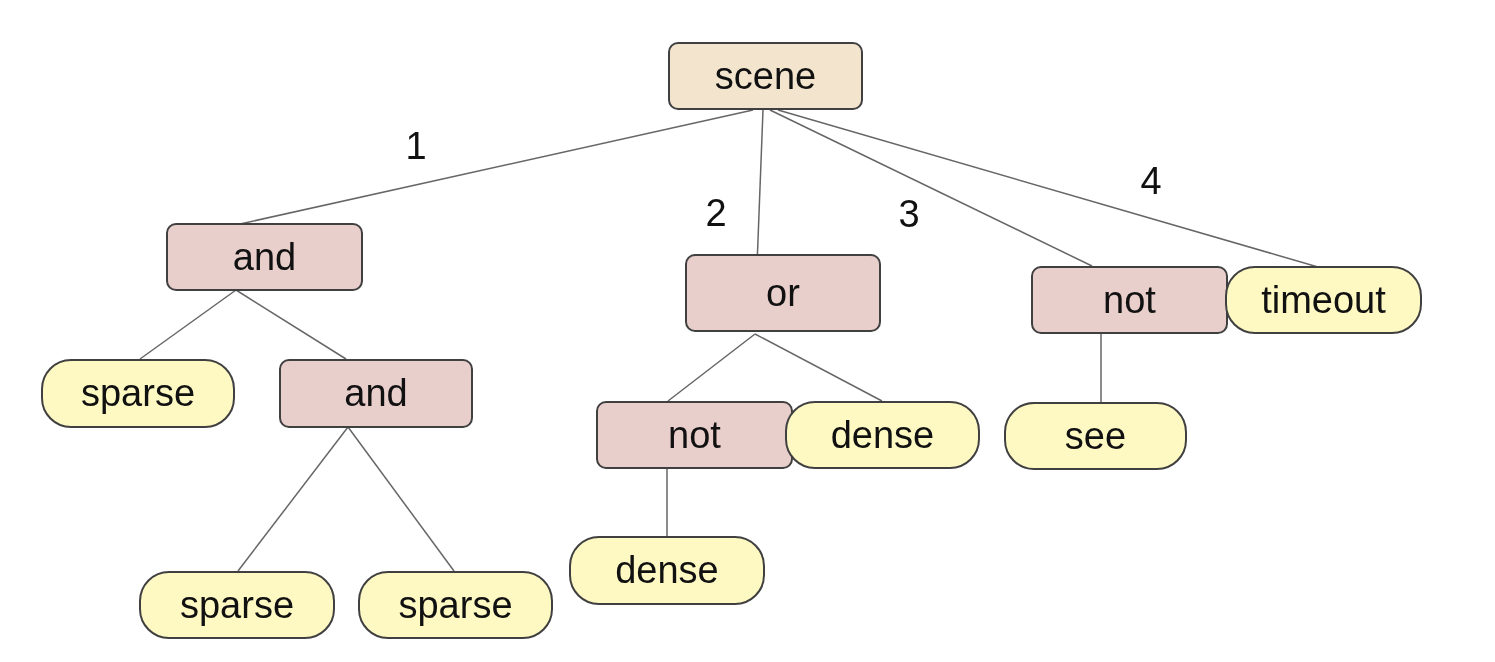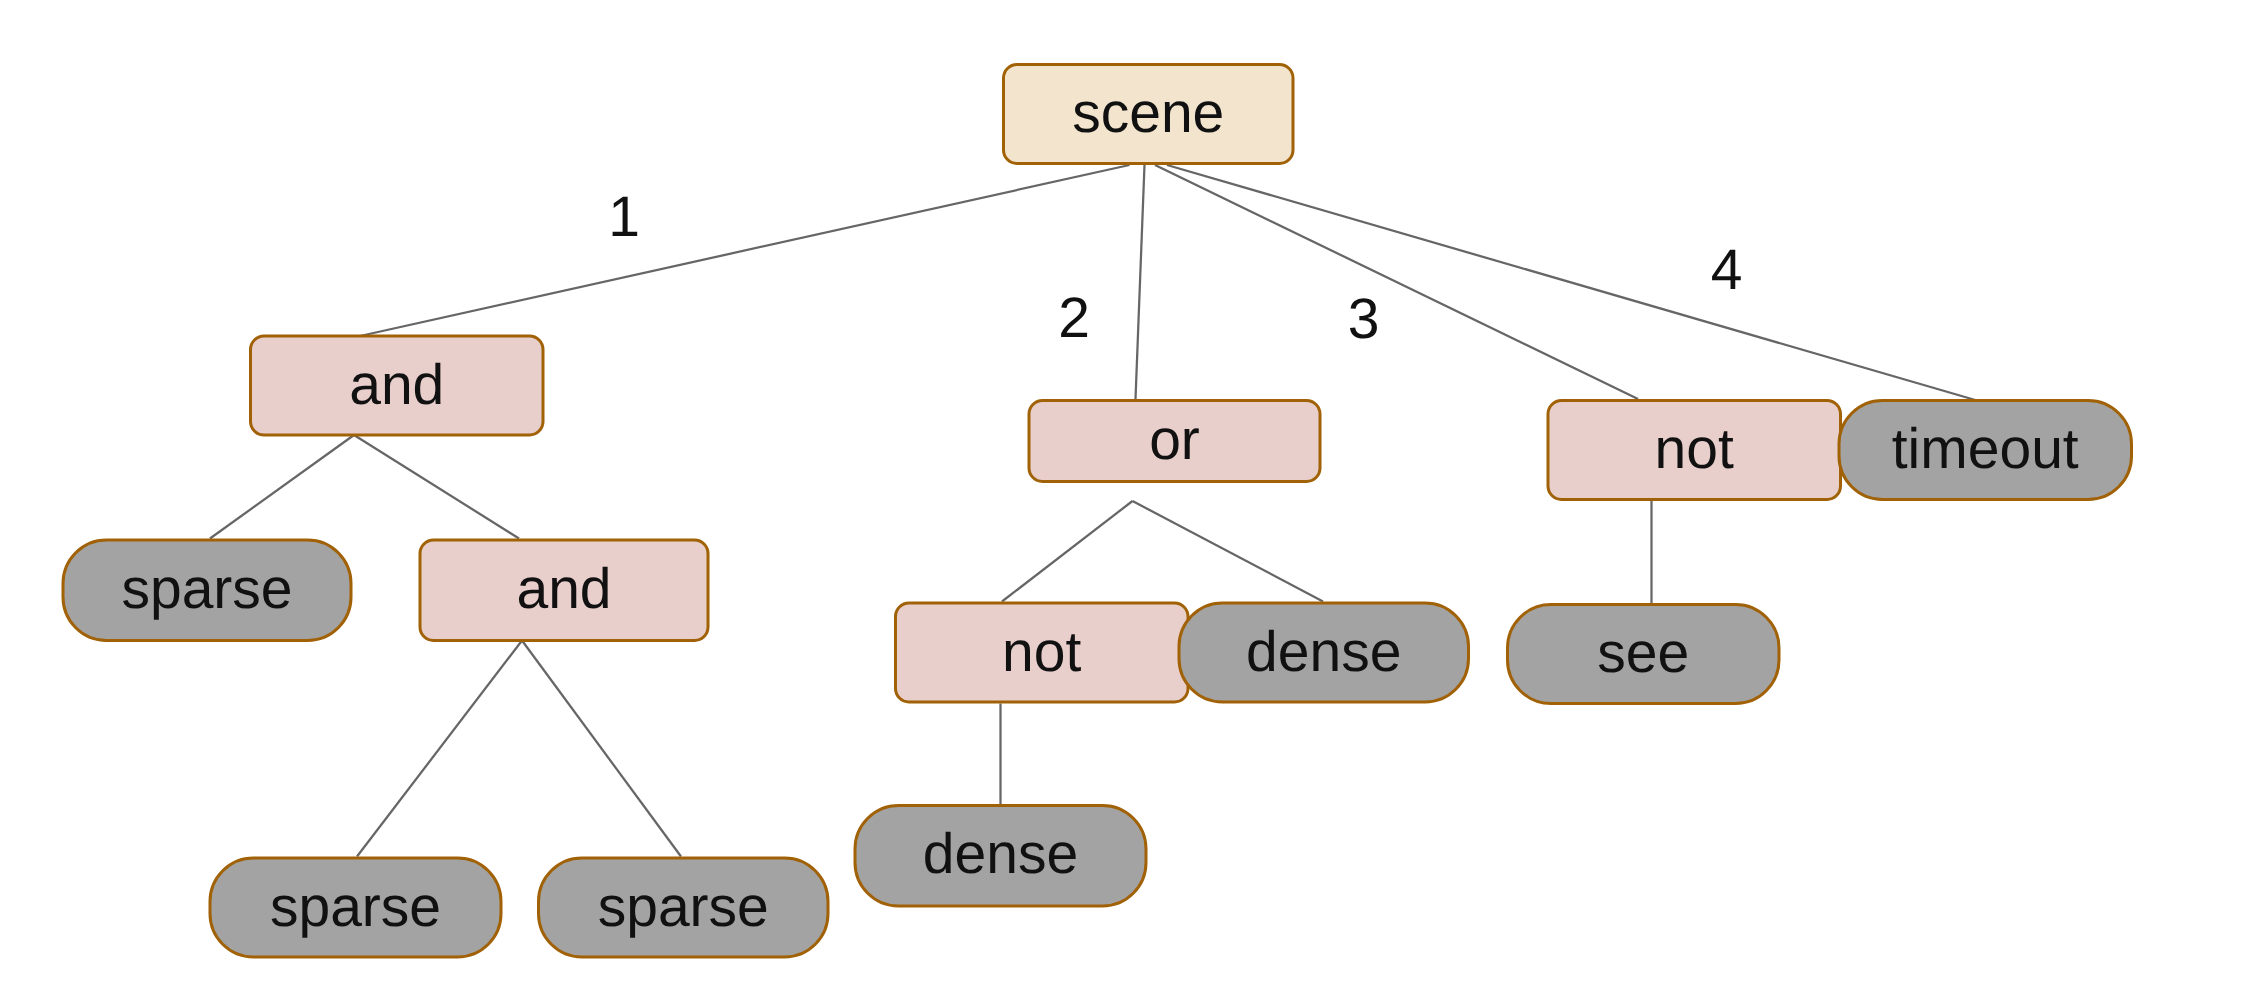--- a/index.html
+++ b/index.html
@@ -19,29 +19,29 @@
   .edges-layer line {
     stroke: #666666;
     stroke-width: 1.5;
   }
   .node {
     position: absolute;
     box-sizing: border-box;
     display: flex;
     align-items: center;
     justify-content: center;
-    border: 2px solid #a16207;
+    border: 2px solid #404040;
     border-radius: 10px;
     font-size: 38px;
     color: #111111;
     white-space: nowrap;
   }
   .node.root     { background: #f3e5cd; }
   .node.operator { background: #e9cfcc; margin-left: 28px; }
-  .node.leaf     { background: #a3a3a3; border-radius: 30px; }
+  .node.leaf     { background: #fef9c3; border-radius: 30px; }
   .edge-label {
     position: absolute;
     transform: translate(-50%, -50%);
     font-size: 38px;
     color: #111111;
   }
 </style>
 </head>
 <body>
 
@@ -63,21 +63,21 @@
   </svg>
 
   <div class="node root" style="left:668px; top:42px; width:195px; height:68px">
     <span>scene</span>
   </div>
 
   <div class="node operator" style="left:138px; top:223px; width:197px; height:68px">
     <span>and</span>
   </div>
 
-  <div class="node operator" style="left:657px; top:266px; width:196px; height:56px">
+  <div class="node operator" style="left:657px; top:254px; width:196px; height:78px">
     <span>or</span>
   </div>
 
   <div class="node operator" style="left:1003px; top:266px; width:197px; height:68px">
     <span>not</span>
   </div>
 
   <div class="node leaf" style="left:1225px; top:266px; width:197px; height:68px">
     <span>timeout</span>
   </div>

